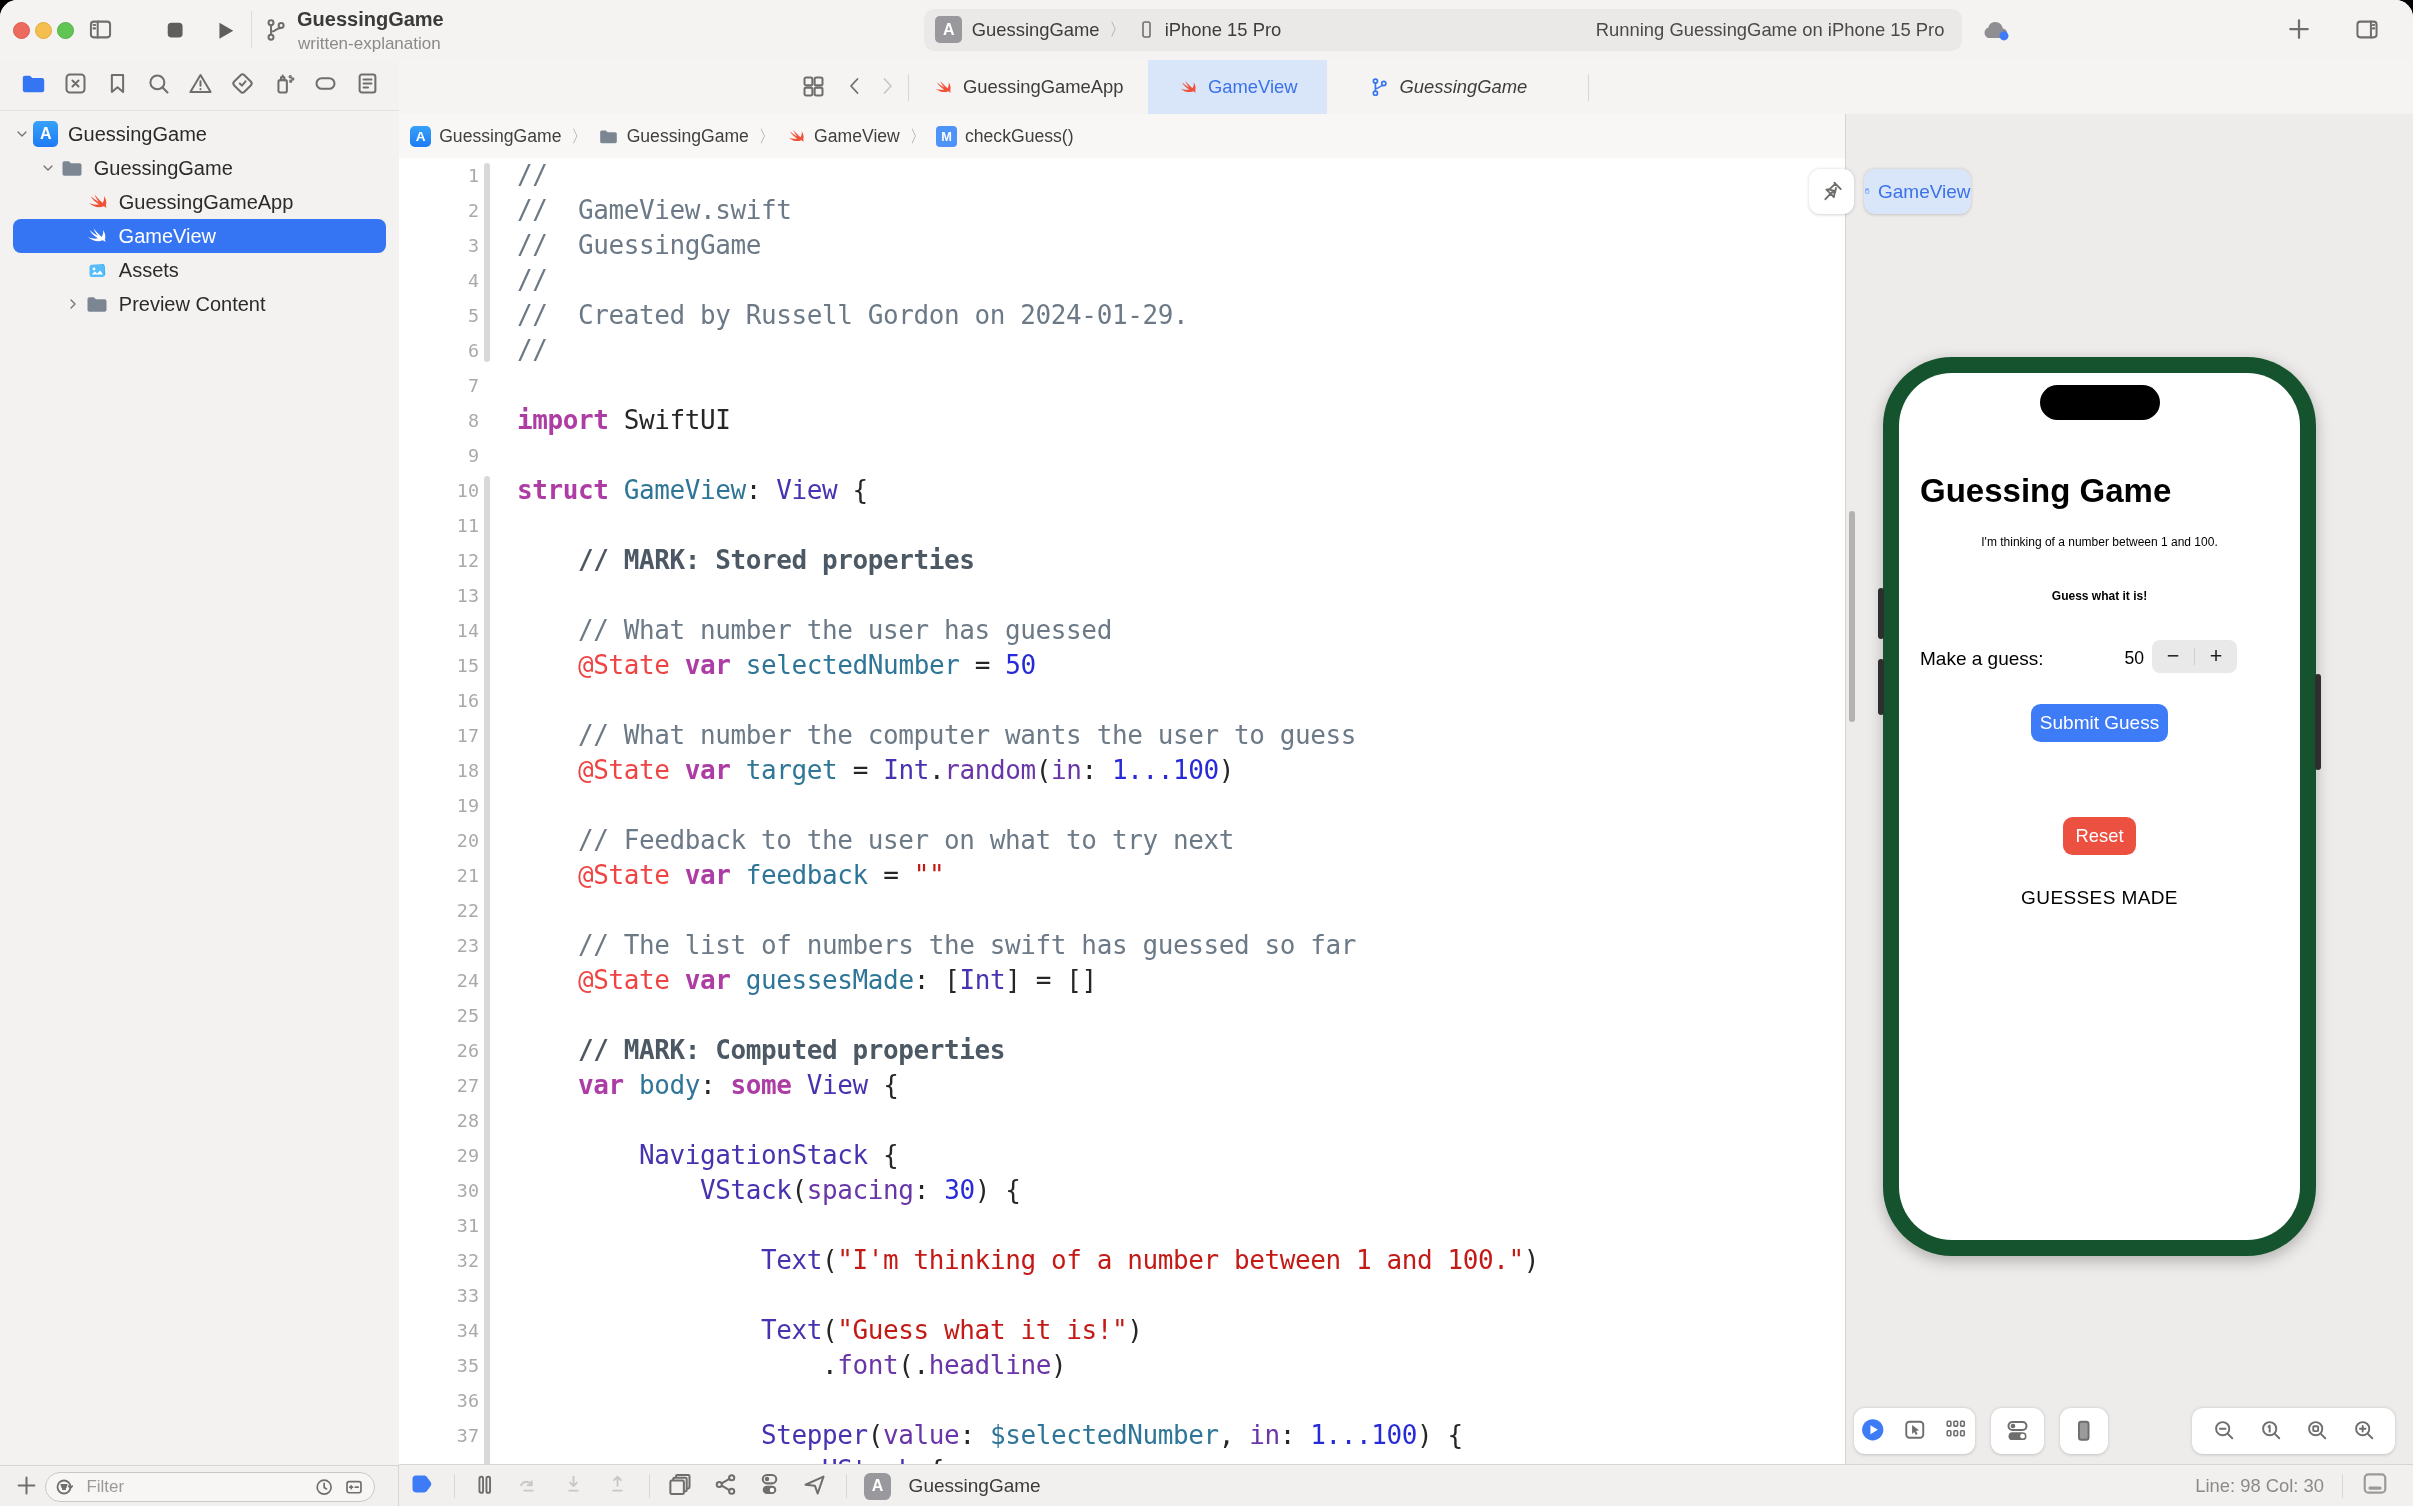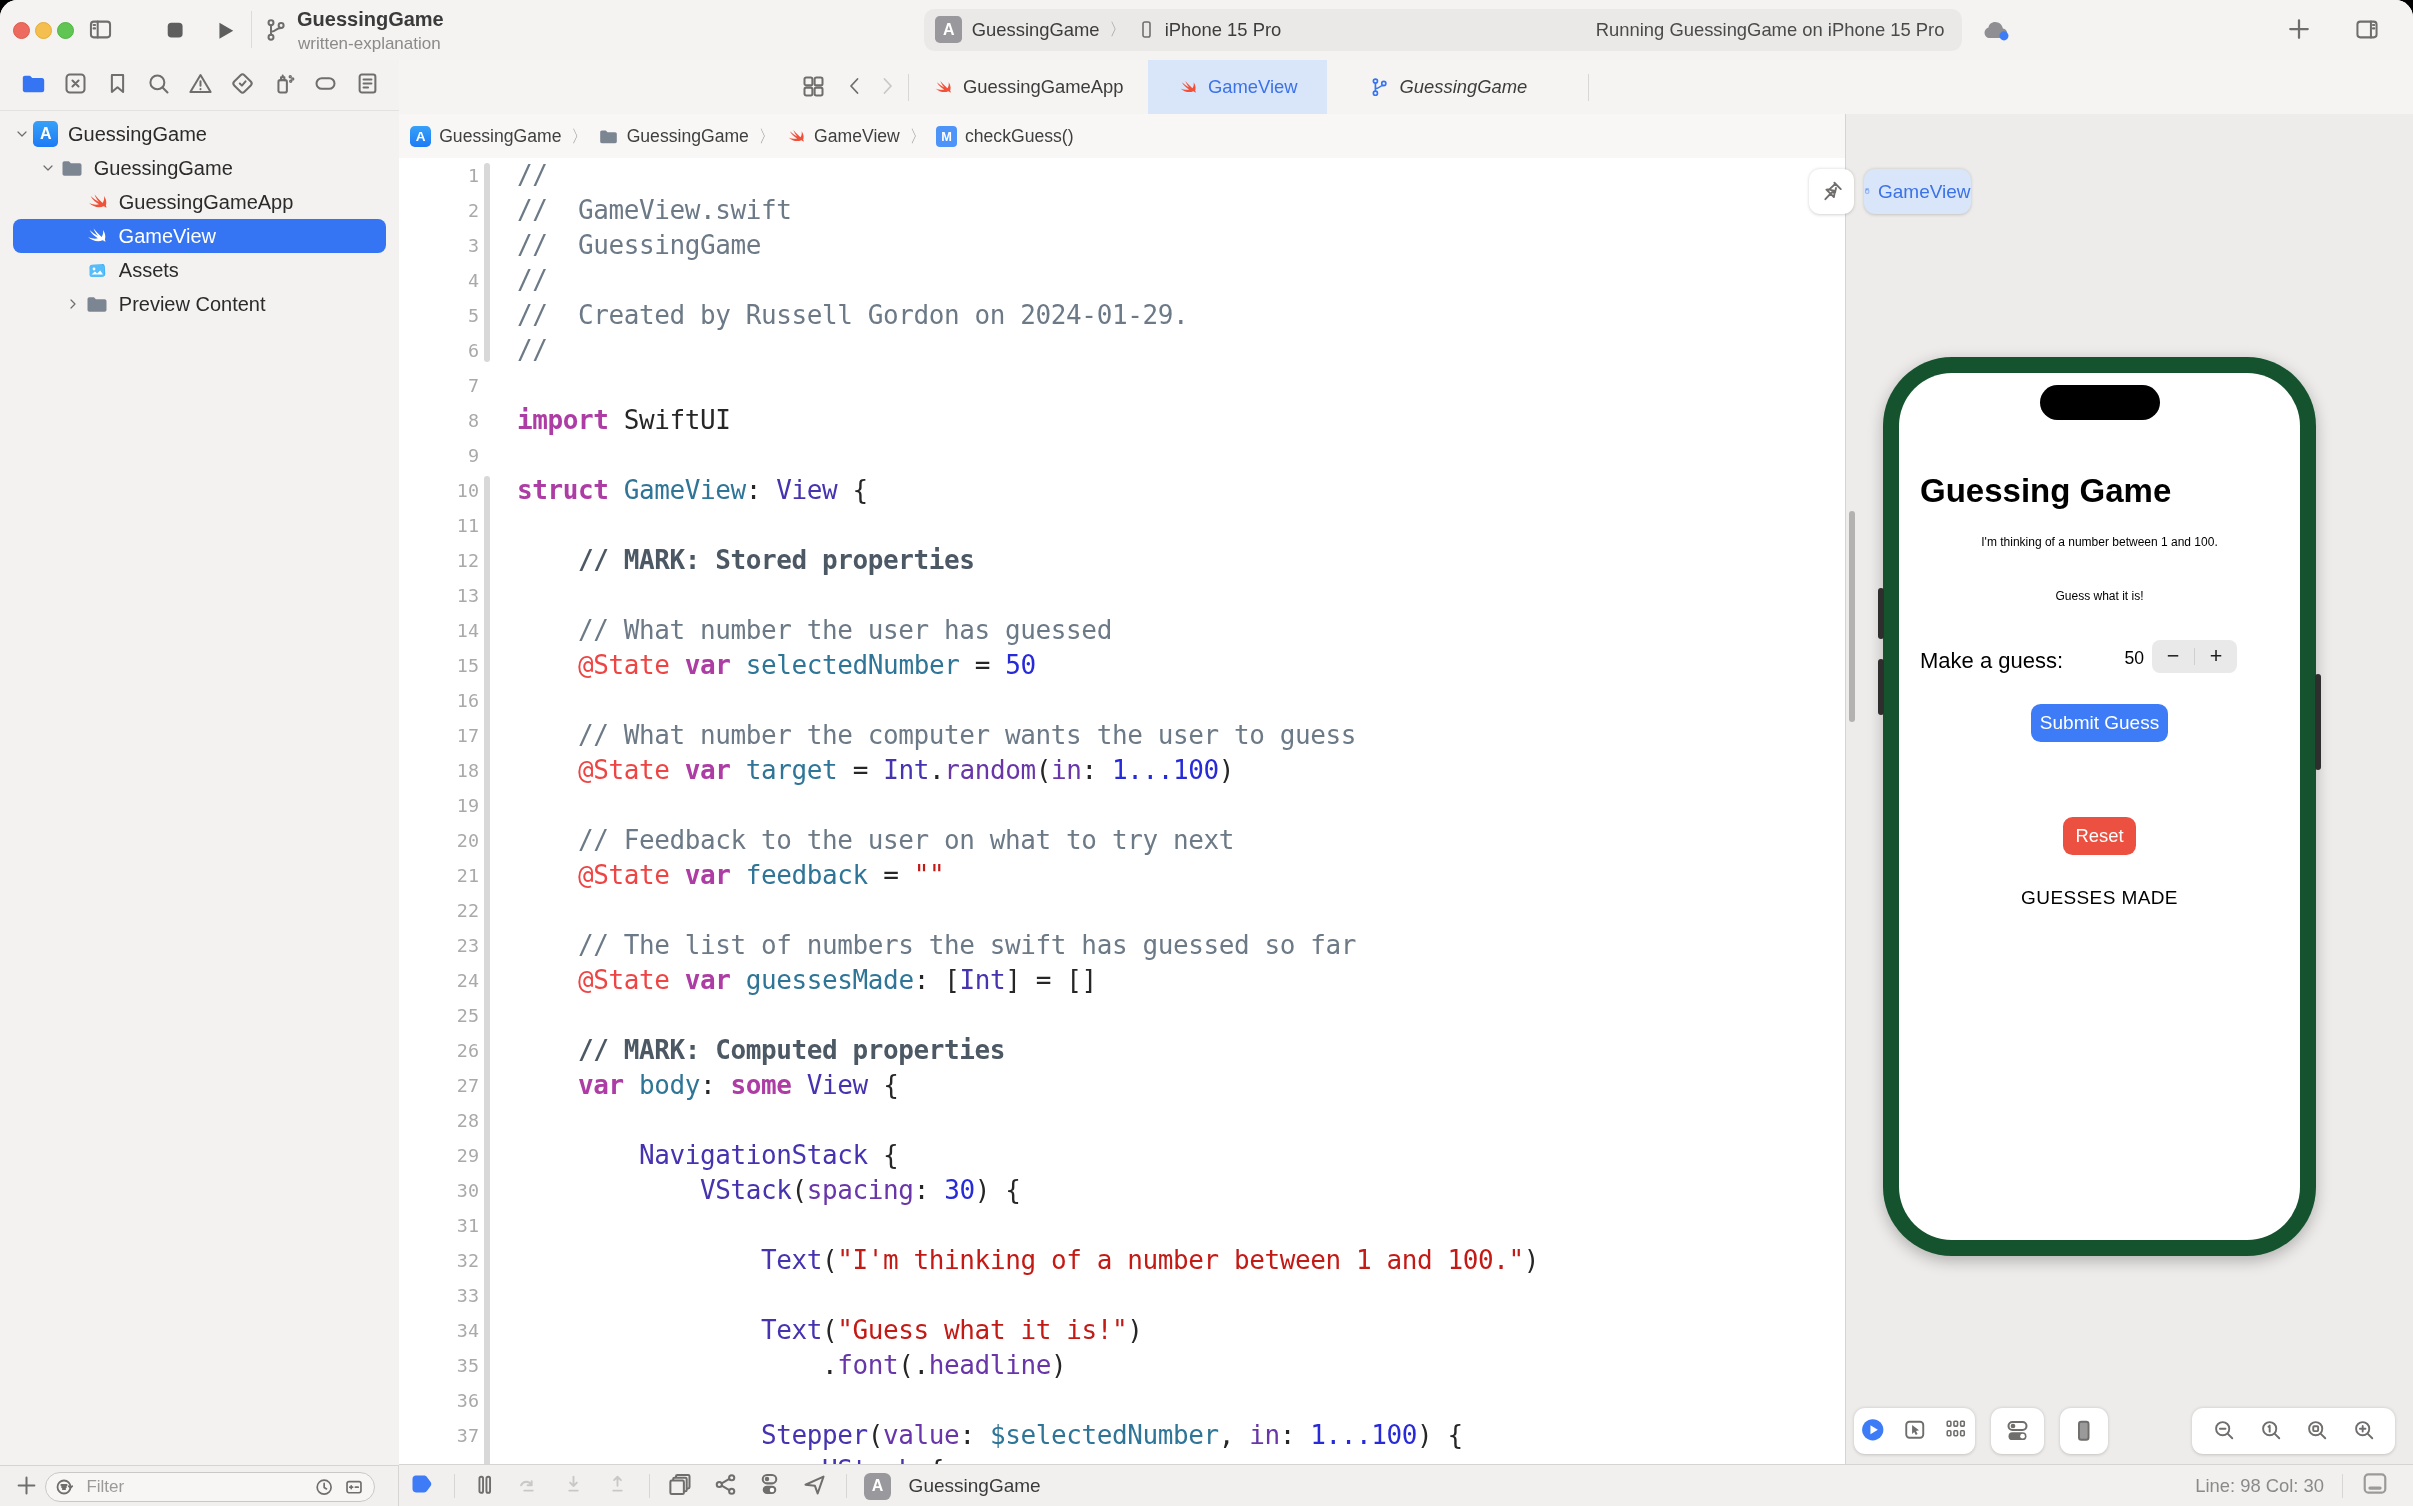--- a/index.html
+++ b/index.html
@@ -518,22 +518,22 @@
     <div class="abs" style="left:3.2px;top:397px;width:5.6px;height:211px;border-radius:3.2px;background:#B3B2B1;"></div>
 
     <div class="abs phone" style="left:37px;top:243px;">
       <div class="abs pbtn" style="left:-4.8px;top:231px;height:51px;"></div>
       <div class="abs pbtn" style="left:-4.8px;top:302px;height:56px;"></div>
       <div class="abs pbtn" style="right:-4.8px;top:317px;height:96px;"></div>
       <div class="screen">
         <div class="island"></div>
         <div class="abs ph-title">Guessing Game</div>
         <div class="abs ph-body" style="top:162px;">I'm thinking of a number between 1 and 100.</div>
-        <div class="abs ph-body" style="top:216px;font-weight:normal;">Guess what it is!</div>
-        <div class="abs" style="left:21px;top:275px;font-size:22px;">Make a guess:</div>
+        <div class="abs ph-body" style="top:216px;font-weight:bold;">Guess what it is!</div>
+        <div class="abs" style="left:21px;top:275px;font-size:19px;">Make a guess:</div>
         <div class="abs" style="left:192px;top:275px;width:53px;text-align:right;font-size:17.6px;">50</div>
         <div class="abs stepper">
           <button class="half">−</button>
           <span class="sdiv"></span>
           <button class="half">+</button>
         </div>
         <button class="abs ios-btn" style="left:132px;top:331px;width:137px;height:38px;background:var(--run_blue);">Submit Guess</button>
         <button class="abs ios-btn" style="left:164px;top:444px;width:73px;height:38px;background:var(--ios_red);font-size:18.4px;">Reset</button>
         <div class="abs ph-body" style="top:514px;font-size:19px;letter-spacing:0.4px;">GUESSES MADE</div>
       </div>

